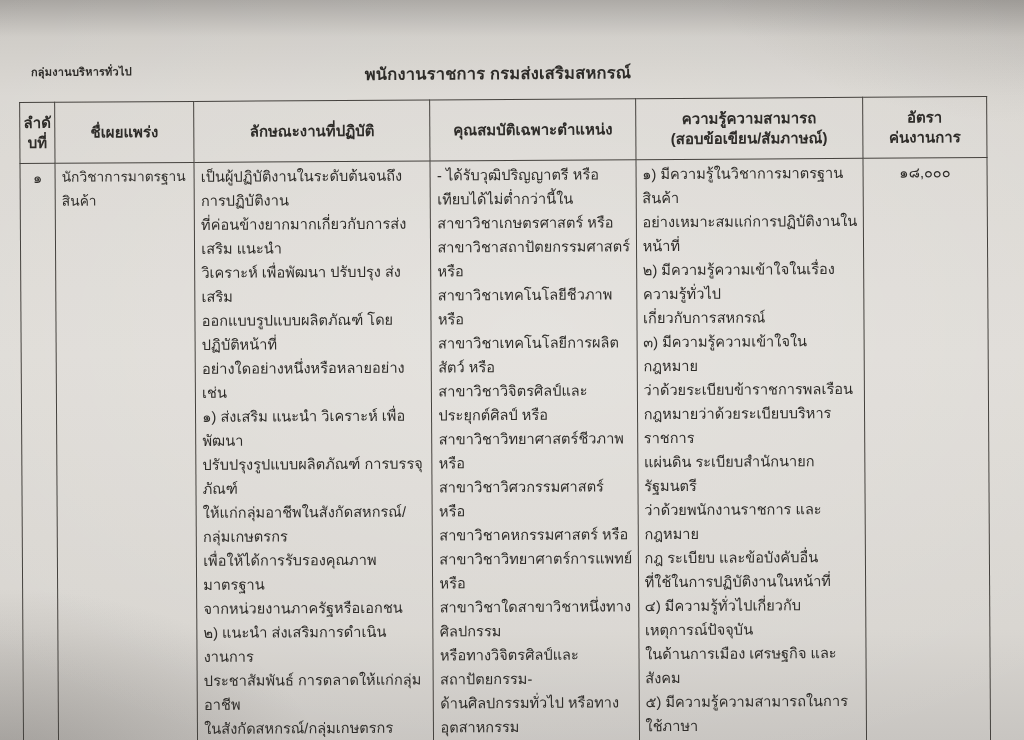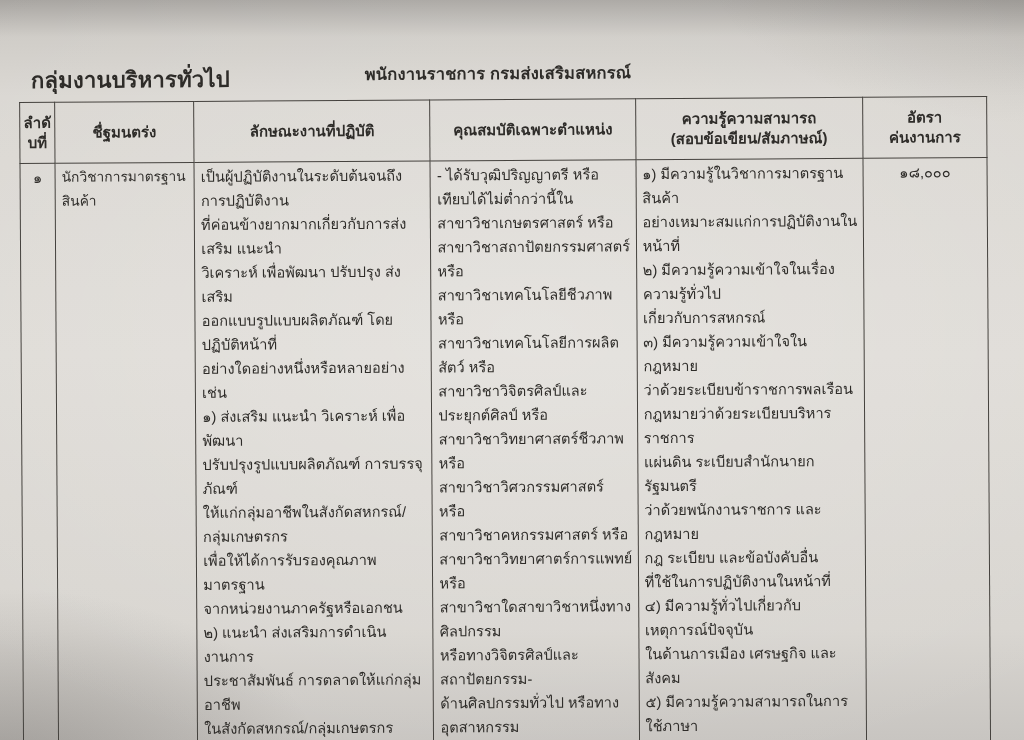--- a/index.html
+++ b/index.html
@@ -14,21 +14,21 @@
       radial-gradient(50% 30% at 104% -4%, rgba(90,86,82,.18), rgba(0,0,0,0) 70%),
       radial-gradient(120% 95% at 52% 45%, rgba(255,255,255,.22), rgba(0,0,0,0) 65%),
       linear-gradient(180deg,#a8a5a1 0%,#cfccc7 5%,#dad7d2 13%,#dedbd6 48%,#d8d5d0 85%,#c8c5c1 100%);
   }
   .paper{
     position:absolute;inset:0;color:#2e2c29;
     transform:rotate(-0.35deg);transform-origin:50% 55%;
   }
   .title-left{
     position:absolute;top:60px;left:33px;
-    font-size:22px;font-weight:600;letter-spacing:.2px;
+    font-size:11px;font-weight:600;letter-spacing:.2px;
   }
   .title-center{
     position:absolute;top:60px;left:0;width:1000px;text-align:center;
     font-size:16.5px;font-weight:600;letter-spacing:.2px;
   }
   table.doc{
     position:absolute;top:99px;left:21px;width:968px;
     border-collapse:collapse;table-layout:fixed;
   }
   table.doc th,table.doc td{
@@ -63,21 +63,21 @@
         <col style="width:139px">
         <col style="width:236px">
         <col style="width:205px">
         <col style="width:227px">
         <col style="width:124px">
       </colgroup>
       <thead>
         <tr>
           <th>ลำดั
 บที่</th>
-          <th>ชื่ฐมนตร่ง</th>
+          <th>ชื่เผยแพร่ง</th>
           <th>ลักษณะงานที่ปฏิบัติ</th>
           <th>คุณสมบัติเฉพาะตำแหน่ง</th>
           <th>ความรู้ความสามารถ
 (สอบข้อเขียน/สัมภาษณ์)</th>
           <th>อัตรา
 ค่นงานการ</th>
         </tr>
       </thead>
       <tbody>
         <tr>

